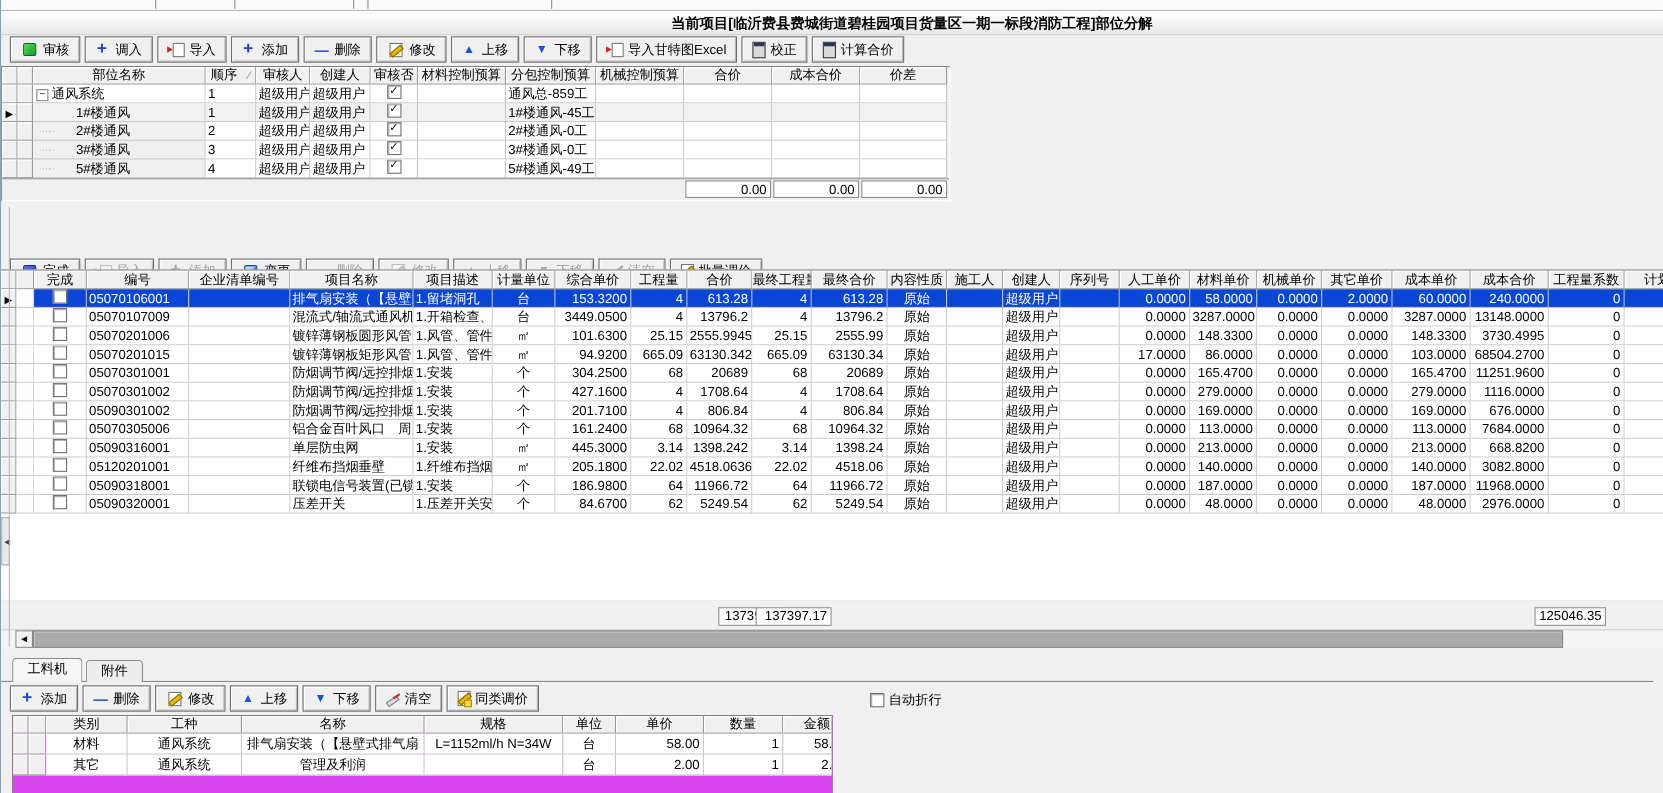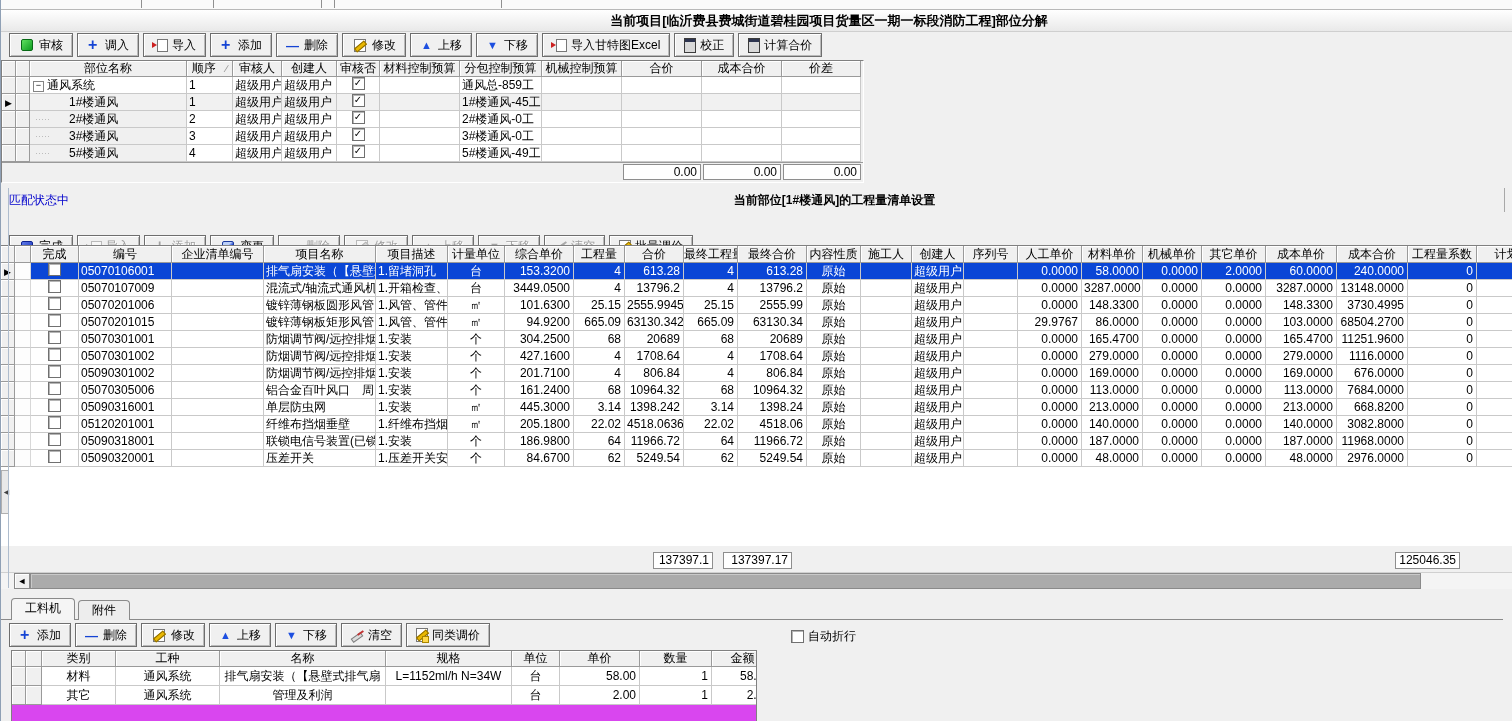--- a/index.html
+++ b/index.html
@@ -263,24 +263,20 @@
           <span class="cell c12 num"></span>
         </div>
       </div>
     <div class="g1total">
       <span class="tbox" style="left:621px;width:78px;">0.00</span>
       <span class="tbox" style="left:701px;width:78px;">0.00</span>
       <span class="tbox" style="left:781px;width:78px;">0.00</span>
     </div>
   </div>
 
-  <div class="matchband">
-    <span class="matchstatus">匹配状态中</span>
-    <div class="matchtitle">当前部位[1#楼通风]的工程量清单设置</div>
-  </div>
 
   <div class="tbar" style="left:8px;top:216px;">
     <div class="btn">
         <span class="ic ic-bluesq"></span>
         <span>完成</span>
       </div>
     <div class="btn disabled">
         <span class="ic ic-import"></span>
         <span>导入</span>
       </div>
@@ -454,21 +450,21 @@
           <span class="cell c7 ctr">㎡</span>
           <span class="cell c8 num">94.9200</span>
           <span class="cell c9 num">665.09</span>
           <span class="cell c10 num">63130.342</span>
           <span class="cell c11 num">665.09</span>
           <span class="cell c12 num">63130.34</span>
           <span class="cell c13 ctr">原始</span>
           <span class="cell c14 ctr"></span>
           <span class="cell c15">超级用户</span>
           <span class="cell c16 ctr"></span>
-          <span class="cell c17 num">29.9767</span>
+          <span class="cell c17 num">17.0000</span>
           <span class="cell c18 num">86.0000</span>
           <span class="cell c19 num">0.0000</span>
           <span class="cell c20 num">0.0000</span>
           <span class="cell c21 num">103.0000</span>
           <span class="cell c22 num">68504.2700</span>
           <span class="cell c23 num">0</span>
           <span class="cell c24"></span>
         </div>
         <div class="grow">
           <span class="cell gray c0"><span class="curarrow"></span></span>
@@ -683,21 +679,21 @@
           <span class="cell c20 num">0.0000</span>
           <span class="cell c21 num">48.0000</span>
           <span class="cell c22 num">2976.0000</span>
           <span class="cell c23 num">0</span>
           <span class="cell c24"></span>
         </div>
       </div>
     <div class="g2fill"></div>
     <div class="g2total">
       <span class="tbox" style="left:608px;width:60px;">137397.1</span>
-      <span class="tbox" style="left:678px;width:69px;">137397.17</span>
+      <span class="tbox" style="left:642px;width:69px;">137397.17</span>
       <span class="tbox" style="left:1350px;width:65px;">125046.35</span>
     </div>
     <div class="hscroll">
       <span class="hsbtn">◄</span>
       <span class="hsthumb"></span>
     </div>
   </div>
 
   <div class="vsplit">◄</div>
   <div class="leftline"></div>

